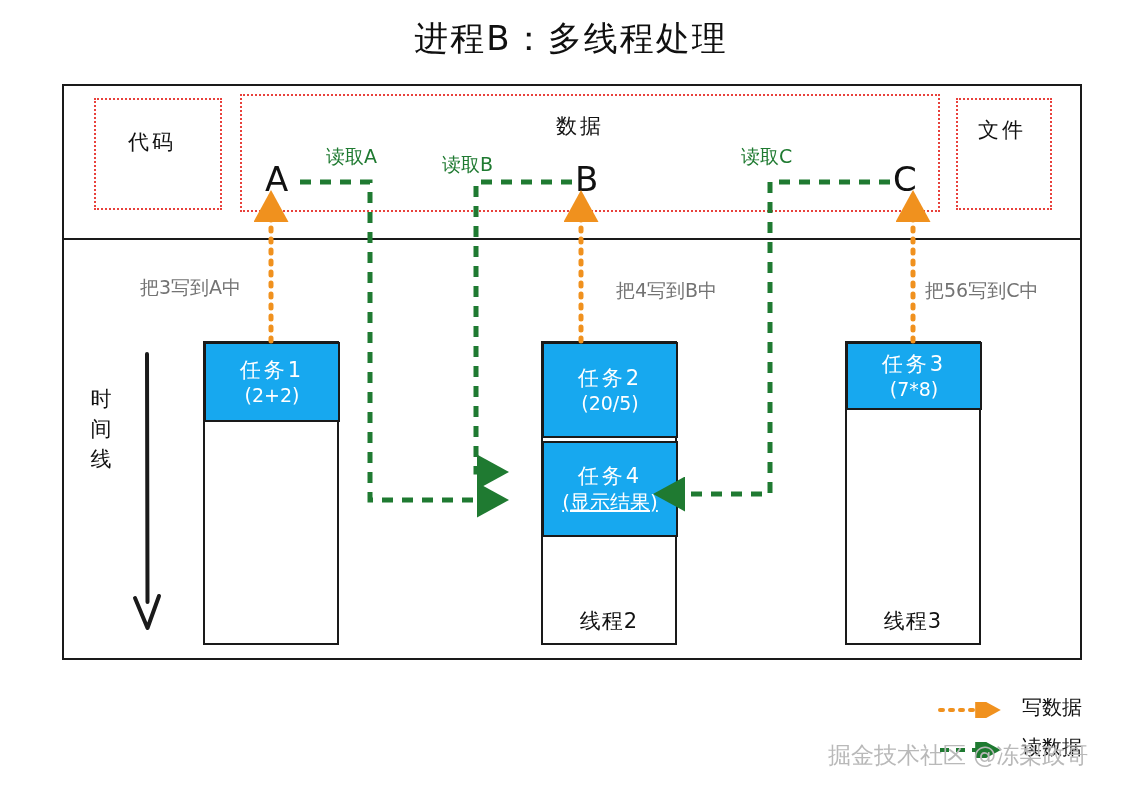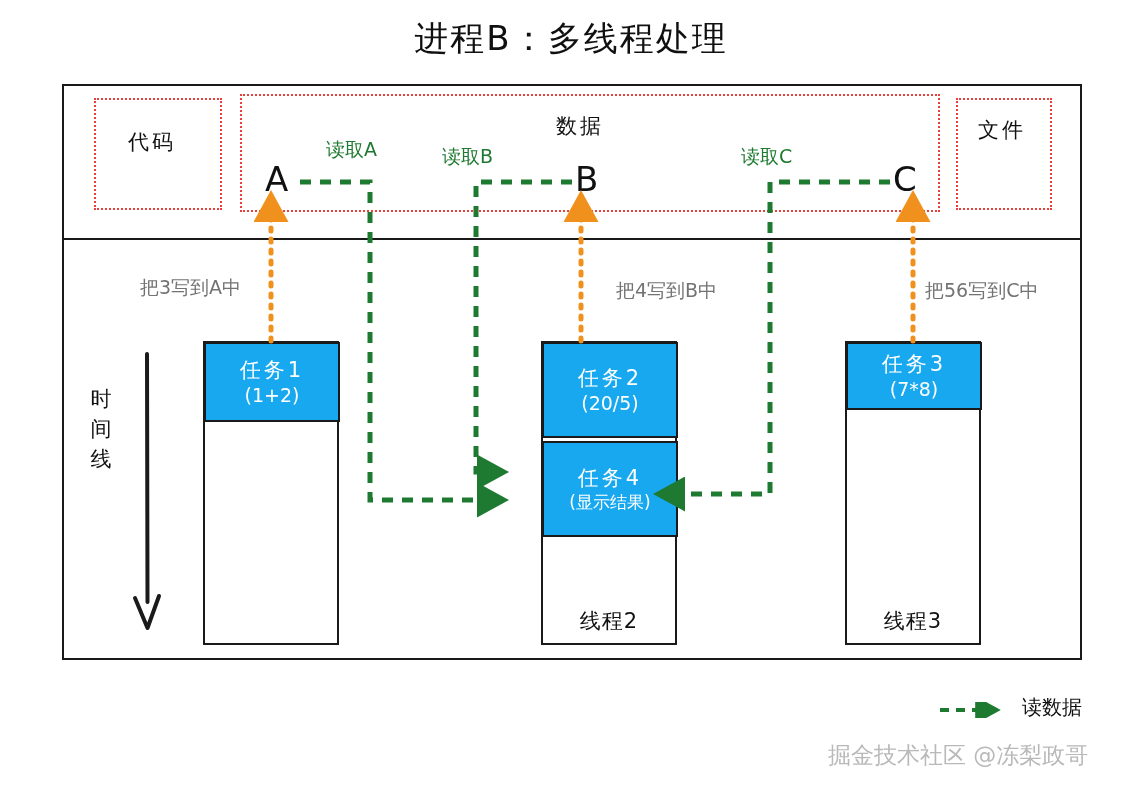--- a/index.html
+++ b/index.html
@@ -91,22 +91,22 @@
   #var-c { left: 893px; top: 162px; }
 
   
   .read-label {
     position: absolute;
     font-family: "DejaVu Sans", sans-serif;
     font-size: 19px;
     color: #1f7a31;
     white-space: nowrap;
   }
-  #read-a-label { left: 326px; top: 137px; }
-  #read-b-label { left: 442px; top: 144px; }
+  #read-a-label { left: 326px; top: 144px; }
+  #read-b-label { left: 442px; top: 152px; }
   #read-c-label { left: 741px; top: 144px; }
 
   
   .write-label {
     position: absolute;
     font-family: "DejaVu Sans", sans-serif;
     font-size: 19px;
     color: #737373;
     white-space: nowrap;
   }
@@ -155,21 +155,21 @@
   }
   .task-title {
     font-size: 21px;
     letter-spacing: 3px;
     line-height: 1.25;
   }
   .task-expr {
     font-size: 19px;
     line-height: 1.3;
   }
-  .task-expr.small { font-size: 17px; }
+  .task-expr.small { font-size: 20px; text-decoration: underline; }
 
   #task-1 { top: -1px; height: 80px; }
   #task-2 { top: -1px; height: 96px; }
   #task-3 { top: -1px; height: 68px; }
   #task-4 { top: 98px; height: 96px; }
 
   
   #timeline-label {
     position: absolute;
     left: 88px;
@@ -275,21 +275,21 @@
     <div>线</div>
   </div>
   <svg id="timeline-arrow" viewBox="0 0 30 282">
     <path d="M15,2 L15.5,250" stroke="#1a1a1a" stroke-width="4" fill="none" stroke-linecap="round"></path>
     <path d="M3,246 L15.5,276 L27,244" stroke="#1a1a1a" stroke-width="4" fill="none" stroke-linecap="round" stroke-linejoin="round"></path>
   </svg>
 
   <div class="thread-box" id="thread-1">
     <div class="task-block" id="task-1">
       <div class="task-title">任务1</div>
-      <div class="task-expr">(1+2)</div>
+      <div class="task-expr">(2+2)</div>
     </div>
   </div>
 
   <div class="thread-box" id="thread-2">
     <div class="task-block" id="task-2">
       <div class="task-title">任务2</div>
       <div class="task-expr">(20/5)</div>
     </div>
     <div class="task-block" id="task-4">
       <div class="task-title">任务4</div>
@@ -335,20 +335,31 @@
     <g>
       <path d="M581,341 L581,196" stroke="#f0911e" stroke-width="5" fill="none" stroke-dasharray="3,8" stroke-linecap="round" marker-end="url(#arrow-orange)"></path>
     </g>
 
     <g>
       <path d="M913,341 L913,196" stroke="#f0911e" stroke-width="5" fill="none" stroke-dasharray="3,8" stroke-linecap="round" marker-end="url(#arrow-orange)"></path>
     </g>
   </svg>
 
   <div id="legend">
+    <div class="legend-row">
+      <svg class="legend-swatch" viewBox="0 0 72 16">
+        <defs>
+          <marker id="lg-arrow-orange" markerWidth="7" markerHeight="7" refX="5.2" refY="3.5" orient="auto" markerUnits="strokeWidth">
+            <path d="M0,0 L6.4,3.5 L0,7 Z" fill="#f0911e"></path>
+          </marker>
+        </defs>
+        <path d="M2,8 L58,8" stroke="#f0911e" stroke-width="4" fill="none" stroke-dasharray="3,7" stroke-linecap="round" marker-end="url(#lg-arrow-orange)"></path>
+      </svg>
+      <div class="legend-text">写数据</div>
+    </div>
     <div class="legend-row">
       <svg class="legend-swatch" viewBox="0 0 72 16">
         <defs>
           <marker id="lg-arrow-green" markerWidth="7" markerHeight="7" refX="5.2" refY="3.5" orient="auto" markerUnits="strokeWidth">
             <path d="M0,0 L6.4,3.5 L0,7 Z" fill="#1f7a31"></path>
           </marker>
         </defs>
         <path d="M2,8 L58,8" stroke="#1f7a31" stroke-width="4" fill="none" stroke-dasharray="9,7" stroke-linecap="butt" marker-end="url(#lg-arrow-green)"></path>
       </svg>
       <div class="legend-text">读数据</div>

